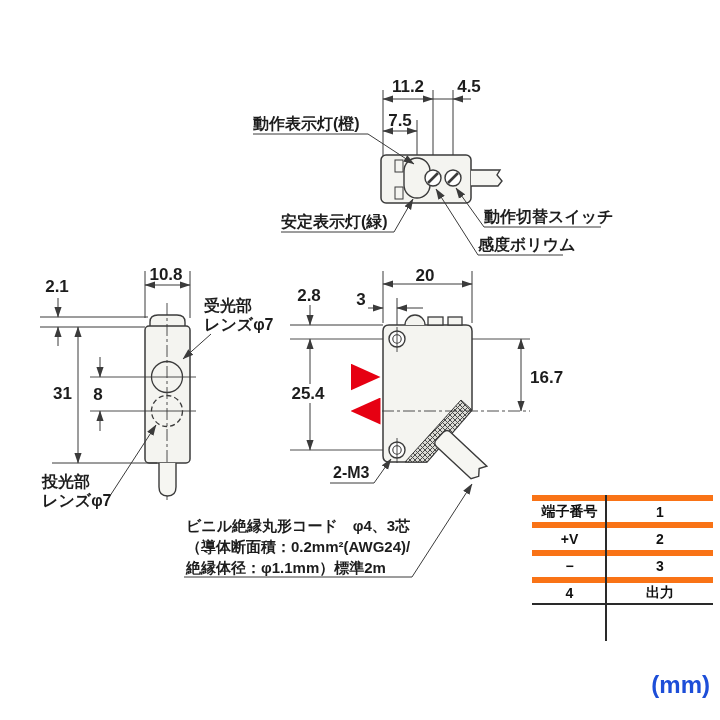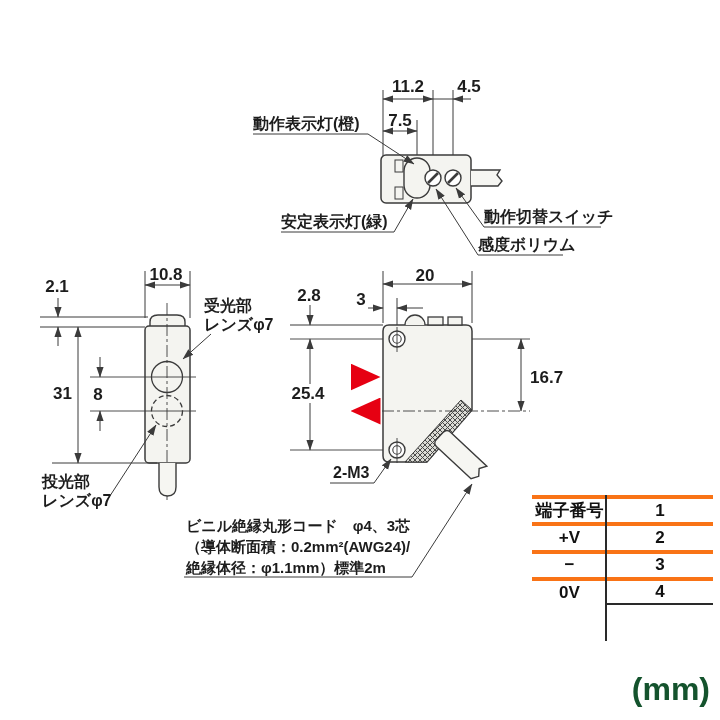--- a/index.html
+++ b/index.html
@@ -12,29 +12,29 @@
   .dim{font-size:17px;font-weight:bold;}
   .dim-s{font-size:16px;font-weight:bold;}
   .jp{font-size:16px;font-weight:bold;}
   .note{font-size:15px;font-weight:bold;}
   #terminal-table{
     position:absolute;left:532px;top:495px;width:181px;
     display:grid;grid-template-columns:75px 106px;grid-auto-rows:27.4px;
   }
   #terminal-table .cell{
     display:flex;align-items:center;justify-content:center;
-    font-size:17px;font-weight:bold;color:#111;border-top:4px solid #f97316;
+    font-size:14px;font-weight:bold;color:#111;border-top:6px solid #f97316;
   }
   #terminal-table .cell.last{border-bottom:2px solid #2a2a2a;}
   #table-vline{
     position:absolute;left:605px;top:495px;width:2px;height:146px;background:#2a2a2a;
   }
   #unit-note{
     position:absolute;left:540px;top:671px;width:170px;text-align:right;
-    font-size:32px;font-weight:bold;color:#14532d;
+    font-size:24px;font-weight:bold;color:#1d4ed8;
   }
 </style>
 </head>
 <body>
 
 <svg width="720" height="720" viewBox="0 0 720 720">
   <defs>
     <marker id="mA" viewBox="0 0 10 8" markerWidth="11" markerHeight="9" refX="9.5" refY="4" orient="auto-start-reverse">
       <path d="M0,0.6 L10,4 L0,7.4 Z" fill="#3b3b3b"></path>
     </marker>
@@ -200,18 +200,18 @@
   <text class="note" x="186" y="573">絶縁体径：φ1.1mm）標準2m</text>
 </svg>
 
 <div id="terminal-table">
   <div class="cell">端子番号</div>
   <div class="cell">1</div>
   <div class="cell">+V</div>
   <div class="cell">2</div>
   <div class="cell">−</div>
   <div class="cell">3</div>
-  <div class="cell">0V</div>
   <div class="cell last">4</div>
+  <div class="cell last">出力</div>
 </div>
 <div id="table-vline"></div>
 
 <div id="unit-note">(mm)</div>
 
 </body></html>

